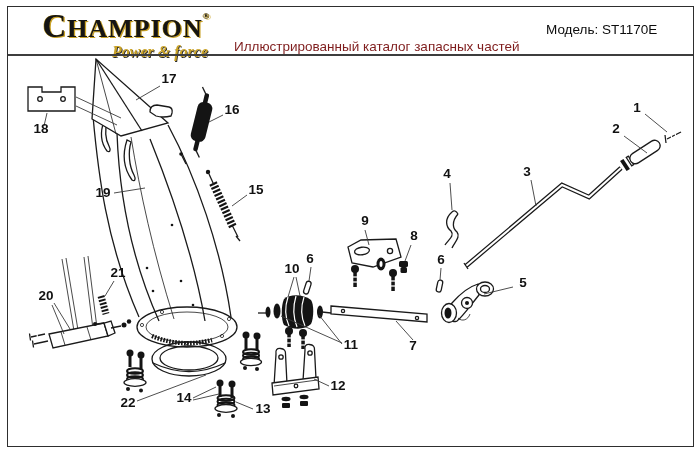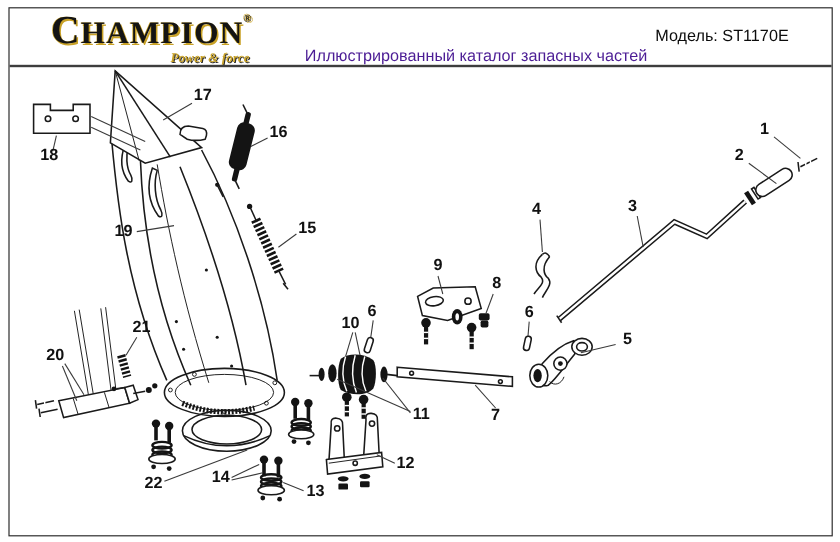--- a/index.html
+++ b/index.html
@@ -13,24 +13,24 @@
   .logo-main{
     font-family:"Liberation Serif",serif;font-weight:bold;
     font-size:26px;letter-spacing:1px;color:#141414;
     text-shadow:1.3px 1.3px 0 #c9a227, -0.5px -0.5px 0 #c9a227;
     white-space:nowrap;
   }
   .logo-main::first-letter{font-size:33px;}
   .logo-main sup{font-size:9px;vertical-align:18px;letter-spacing:0;}
   .logo-tag{
     font-family:"Liberation Serif",serif;font-weight:bold;font-style:italic;
-    font-size:11px;color:#c9a227;text-align:right;padding-right:4px;margin-top:1px;
+    font-size:16px;color:#c9a227;text-align:right;padding-right:4px;margin-top:1px;
     text-shadow:0.8px 0.8px 0 #2a2a2a;white-space:nowrap;
   }
-  .title{position:absolute;left:234px;top:39px;font-size:13.5px;color:#4c1d95;white-space:nowrap;margin-left:20px;}
+  .title{position:absolute;left:234px;top:39px;font-size:13.5px;color:#7f1d1d;white-space:nowrap;}
   .model{position:absolute;left:546px;top:22px;font-size:13.5px;color:#0c0c0c;white-space:nowrap;}
   .rule{position:absolute;left:8px;right:7px;top:54px;height:2px;background:#3d3d3d;}
   
   svg{position:absolute;left:0;top:0;}
   .s{stroke:#1a1a1a;stroke-width:1.3;fill:none;}
   .thin{stroke:#1a1a1a;stroke-width:0.8;fill:none;}
   .sf{stroke:#1a1a1a;stroke-width:1.3;fill:#ffffff;}
   .b{fill:#141414;stroke:none;}
   .sw{stroke:#ffffff;stroke-width:1.2;fill:none;}
   .coil{stroke:#141414;fill:none;}

